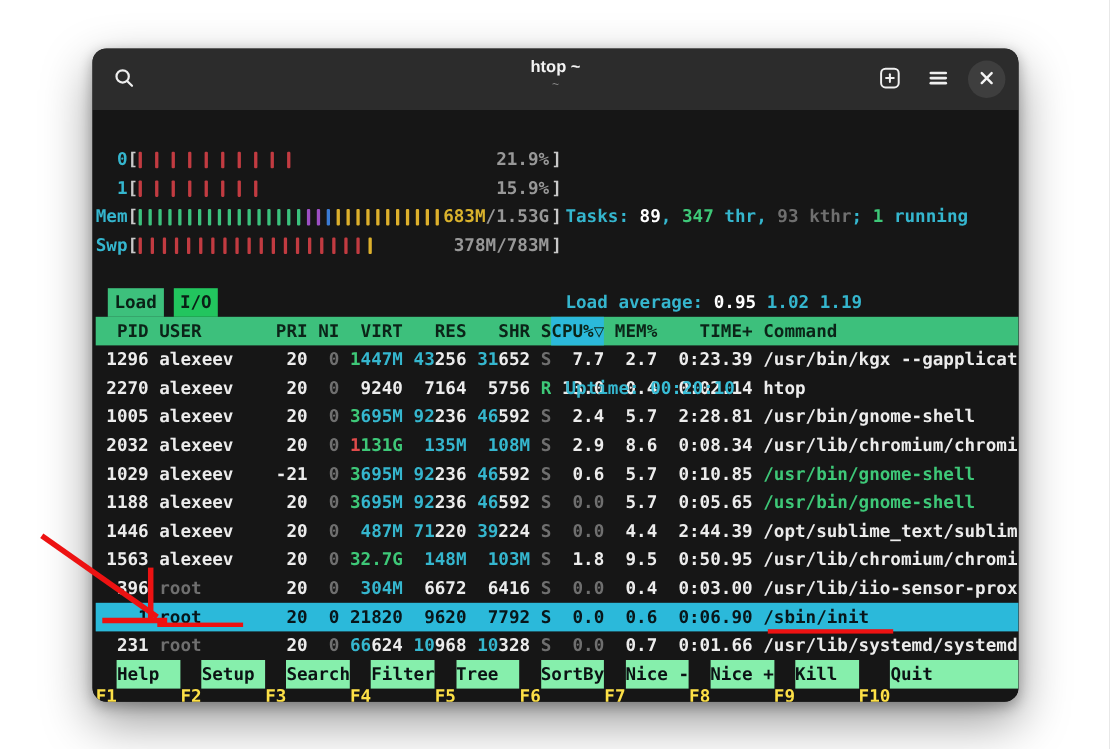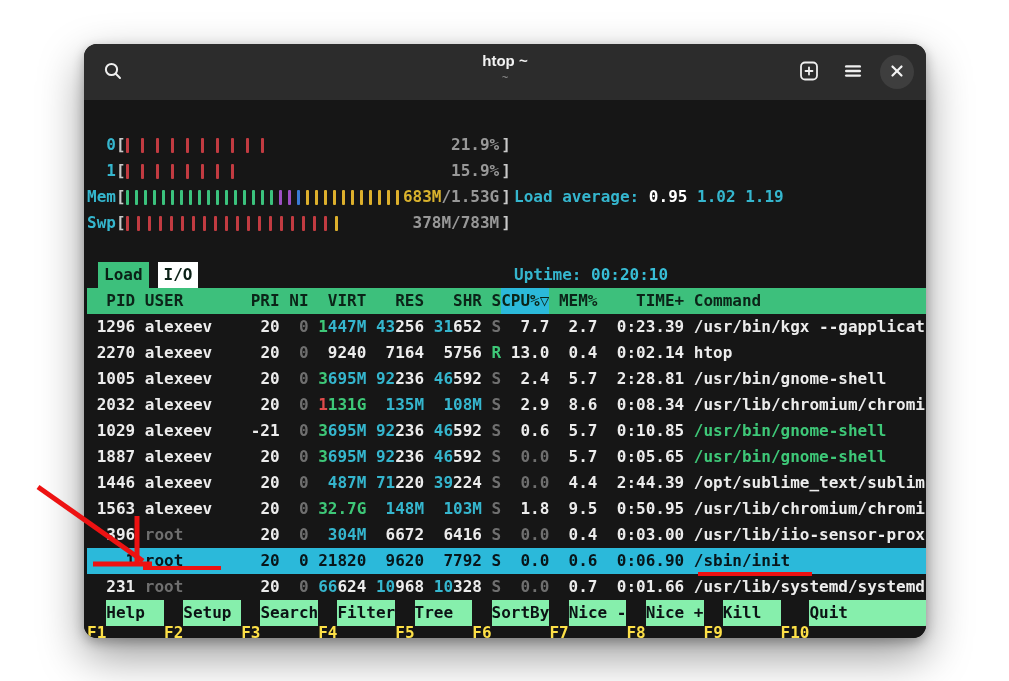--- a/index.html
+++ b/index.html
@@ -38,21 +38,21 @@
   [data-meter="mem"] .bar{margin-right:6px;}
   [data-meter="swp"] .bar{margin-right:8px;}
   .b-red{background:#c23b41}.b-green{background:#3bc27d}.b-purple{background:#9d4fc4}
   .b-blue{background:#3a7bd5}.b-yellow{background:#ddb02c}
   .stats{position:absolute;left:430px;top:32px;white-space:pre;}
   .stat-line{height:26px;line-height:26px;}
   
   .tabs{height:26px;padding-left:11px;}
   .tab{display:inline-block;padding:0 6px;margin-right:9px;color:#0a2016;cursor:pointer;}
   .tab-main{background:#3dc07c;}
-  .tab-io{background:#ffffff;}
+  .tab-io{background:#22c55e;}
   
   .hdr{display:flex;background:#3dc07c;height:26px;justify-content:flex-end;}
   .hdr .cell{color:#0b2418;}
   .hdr .sort{background:#2bb9da;}
   .cell{white-space:pre;flex:0 0 auto;overflow:hidden;}
   .col-pid{width:5ch;text-align:right;}
   .col-user{width:10ch;padding-left:1ch;text-align:left;}
   .col-pri{width:4ch;text-align:right;}
   .col-ni{width:3ch;text-align:right;}
   .col-virt{width:6ch;text-align:right;}
@@ -128,20 +128,21 @@
     <div class="gap"></div>
 
     <div>
       <div class="meter-line" data-meter="cpu0"><span class="m-label">0</span><span class="br">[</span><span class="m-body"><span class="bar b-red"></span><span class="bar b-red"></span><span class="bar b-red"></span><span class="bar b-red"></span><span class="bar b-red"></span><span class="bar b-red"></span><span class="bar b-red"></span><span class="bar b-red"></span><span class="bar b-red"></span><span class="bar b-red"></span><span class="m-val"><span class="c-gray">21.9%</span></span></span><span class="br">]</span></div>
       <div class="meter-line" data-meter="cpu1"><span class="m-label">1</span><span class="br">[</span><span class="m-body"><span class="bar b-red"></span><span class="bar b-red"></span><span class="bar b-red"></span><span class="bar b-red"></span><span class="bar b-red"></span><span class="bar b-red"></span><span class="bar b-red"></span><span class="bar b-red"></span><span class="m-val"><span class="c-gray">15.9%</span></span></span><span class="br">]</span></div>
       <div class="meter-line" data-meter="mem"><span class="m-label">Mem</span><span class="br">[</span><span class="m-body"><span class="bar b-green"></span><span class="bar b-green"></span><span class="bar b-green"></span><span class="bar b-green"></span><span class="bar b-green"></span><span class="bar b-green"></span><span class="bar b-green"></span><span class="bar b-green"></span><span class="bar b-green"></span><span class="bar b-green"></span><span class="bar b-green"></span><span class="bar b-green"></span><span class="bar b-green"></span><span class="bar b-green"></span><span class="bar b-green"></span><span class="bar b-green"></span><span class="bar b-green"></span><span class="bar b-purple"></span><span class="bar b-purple"></span><span class="bar b-blue"></span><span class="bar b-yellow"></span><span class="bar b-yellow"></span><span class="bar b-yellow"></span><span class="bar b-yellow"></span><span class="bar b-yellow"></span><span class="bar b-yellow"></span><span class="bar b-yellow"></span><span class="bar b-yellow"></span><span class="bar b-yellow"></span><span class="bar b-yellow"></span><span class="bar b-yellow"></span><span class="m-val"><span class="c-yellow">683M</span><span class="c-gray">/1.53G</span></span></span><span class="br">]</span></div>
       <div class="meter-line" data-meter="swp"><span class="m-label">Swp</span><span class="br">[</span><span class="m-body"><span class="bar b-red"></span><span class="bar b-red"></span><span class="bar b-red"></span><span class="bar b-red"></span><span class="bar b-red"></span><span class="bar b-red"></span><span class="bar b-red"></span><span class="bar b-red"></span><span class="bar b-red"></span><span class="bar b-red"></span><span class="bar b-red"></span><span class="bar b-red"></span><span class="bar b-red"></span><span class="bar b-red"></span><span class="bar b-red"></span><span class="bar b-red"></span><span class="bar b-red"></span><span class="bar b-red"></span><span class="bar b-red"></span><span class="bar b-yellow"></span><span class="m-val"><span class="c-gray">378M/783M</span></span></span><span class="br">]</span></div>
     </div>
 
     <div class="stats">
+      <div class="stat-line"><span class="c-cyan">Tasks: </span><span class="c-wb">89</span><span class="c-cyan">, </span><span class="c-green">347</span><span class="c-cyan"> thr</span><span class="c-cyan">, </span><span class="c-dim">93 kthr</span><span class="c-cyan">; </span><span class="c-green">1</span><span class="c-cyan"> running</span></div>
       <div class="stat-line"><span class="c-cyan">Load average: </span><span class="c-wb">0.95</span><span class="c-cyan"> </span><span class="c-cyan">1.02</span><span class="c-cyan"> 1.19</span></div>
       <div class="stat-line"><span class="c-cyan">Uptime: </span><span class="c-cyanb">00:20:10</span></div>
     </div>
 
     <div class="gap2"></div>
 
     <div class="tabs" id="tabs"><span class="tab tab-main">Load</span><span class="tab tab-io">I/O</span></div>
 
     <div class="hdr" id="hdr">
         <span class="cell col-pid">PID</span>
@@ -223,21 +224,21 @@
           <span class="cell col-virt"><span class="c-green">3</span><span class="c-cyan">695M</span></span>
           <span class="cell col-res"><span class="c-cyan">92</span><span class="c-w">236</span></span>
           <span class="cell col-shr"><span class="c-cyan">46</span><span class="c-w">592</span></span>
           <span class="cell col-s"><span class="c-dim">S</span></span>
           <span class="cell col-cpu"><span class="c-w">0.6</span></span>
           <span class="cell col-mem"><span class="c-w">5.7</span></span>
           <span class="cell col-time"><span class="c-w">0:10.85</span></span>
           <span class="cell col-cmd"><span class="c-green">/usr/bin/gnome-shell</span></span>
         </div>
         <div class="proc-row">
-          <span class="cell col-pid"><span class="c-w">1887</span></span>
+          <span class="cell col-pid"><span class="c-w">1188</span></span>
           <span class="cell col-user"><span class="c-w">alexeev</span></span>
           <span class="cell col-pri"><span class="c-w">20</span></span>
           <span class="cell col-ni"><span class="c-dim">0</span></span>
           <span class="cell col-virt"><span class="c-green">3</span><span class="c-cyan">695M</span></span>
           <span class="cell col-res"><span class="c-cyan">92</span><span class="c-w">236</span></span>
           <span class="cell col-shr"><span class="c-cyan">46</span><span class="c-w">592</span></span>
           <span class="cell col-s"><span class="c-dim">S</span></span>
           <span class="cell col-cpu"><span class="c-dim">0.0</span></span>
           <span class="cell col-mem"><span class="c-w">5.7</span></span>
           <span class="cell col-time"><span class="c-w">0:05.65</span></span>

